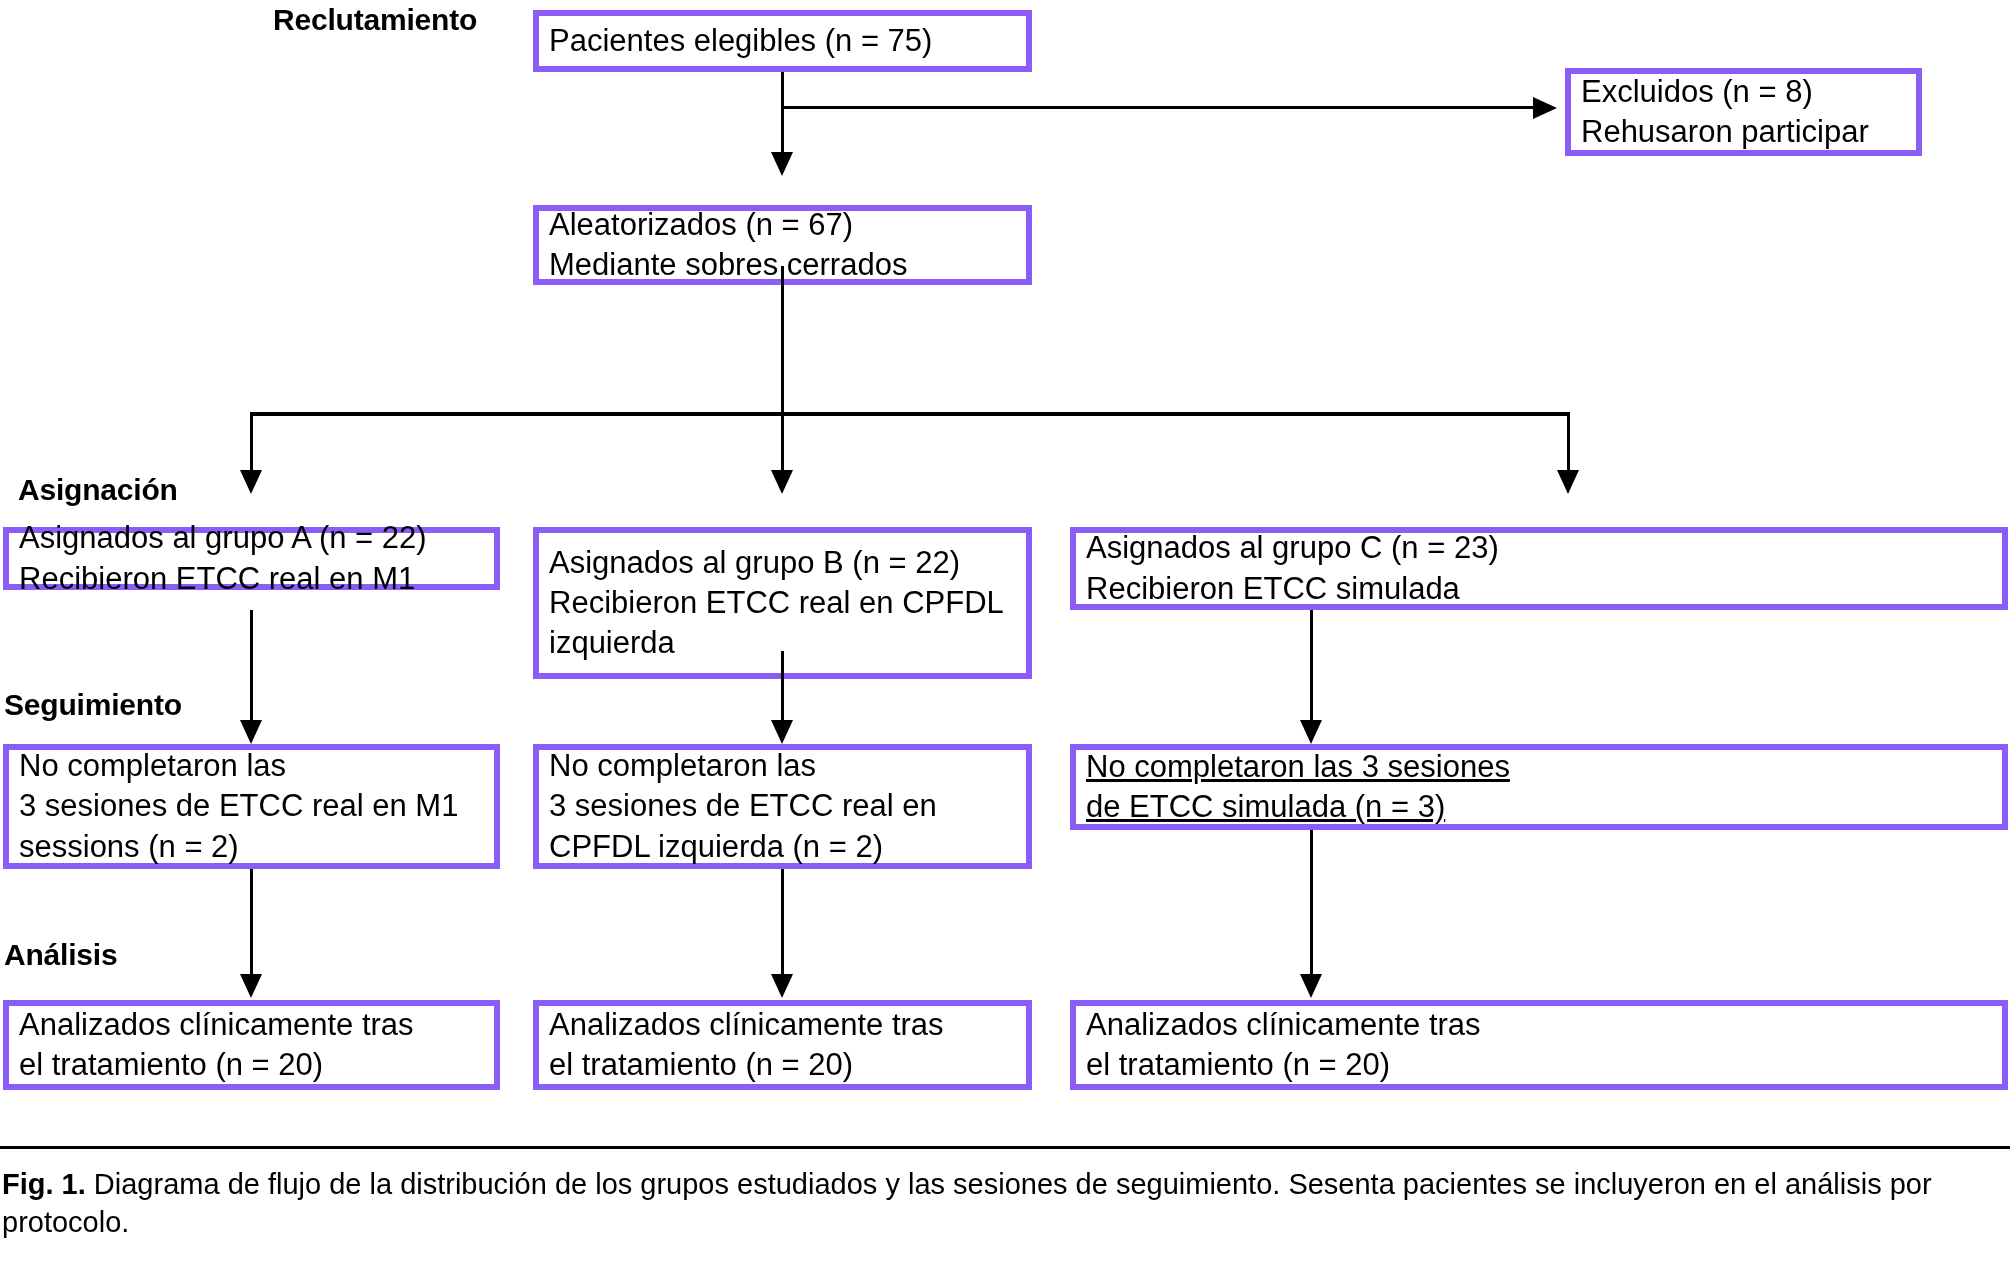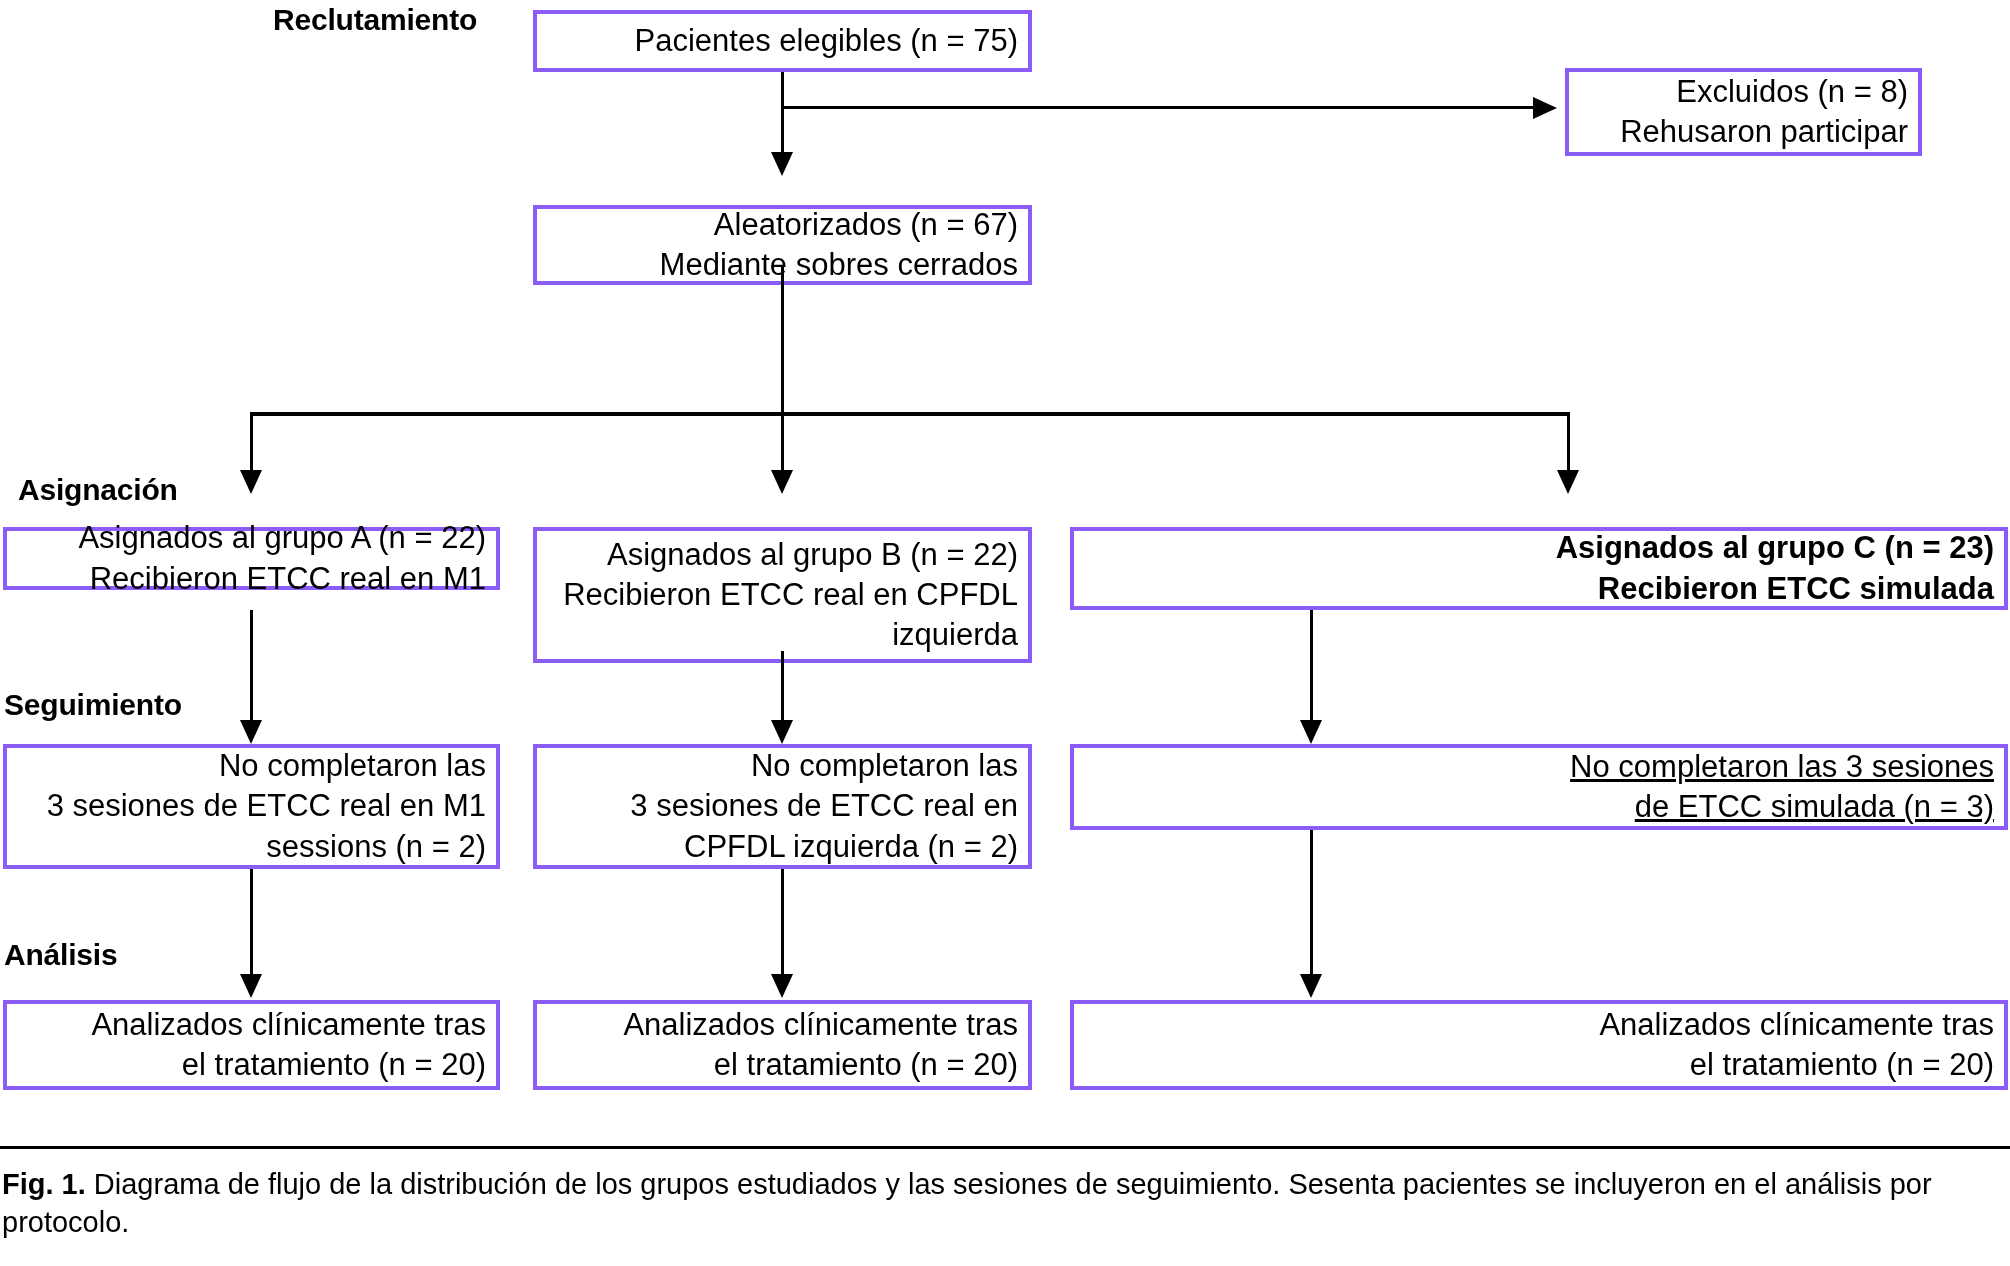--- a/index.html
+++ b/index.html
@@ -27,25 +27,25 @@
     font-size: 30px;
     line-height: 1;
     white-space: nowrap;
     letter-spacing: -0.2px;
   }
 
   
   .node {
     position: absolute;
     box-sizing: border-box;
-    border: 4px solid #8b5cf6;
+    border: 6px solid #8b5cf6;
     background: #ffffff;
     display: flex;
     flex-direction: column;
-    align-items: flex-end;
+    align-items: flex-start;
     justify-content: center;
     text-align: center;
     font-size: 31px;
     line-height: 1.30;
     padding: 4px 10px;
   }
   .node .line {
     display: block;
     white-space: nowrap;
   }
@@ -142,27 +142,27 @@
   <div class="arrow-down" style="left:771px; top:470px;"></div>
 
   <div class="vline" style="left:1567px; top:412px; height:78px;"></div>
   <div class="arrow-down" style="left:1557px; top:470px;"></div>
 
   <div class="node" style="left:3px; top:527px; width:497px; height:63px;">
     <span class="line">Asignados al grupo A (n = 22)</span>
     <span class="line">Recibieron ETCC real en M1</span>
   </div>
 
-  <div class="node" style="left:533px; top:527px; width:499px; height:136px;">
+  <div class="node" style="left:533px; top:527px; width:499px; height:152px;">
     <span class="line">Asignados al grupo B (n = 22)</span>
     <span class="line">Recibieron ETCC real en CPFDL</span>
     <span class="line">izquierda</span>
   </div>
 
-  <div class="node" style="left:1070px; top:527px; width:938px; height:83px;font-weight:bold;">
+  <div class="node" style="left:1070px; top:527px; width:938px; height:83px;">
     <span class="line">Asignados al grupo C (n = 23)</span>
     <span class="line">Recibieron ETCC simulada</span>
   </div>
 
   <div class="vline" style="left:250px; top:610px; height:130px;"></div>
   <div class="arrow-down" style="left:240px; top:720px;"></div>
 
   <div class="vline" style="left:781px; top:651px; height:89px;"></div>
   <div class="arrow-down" style="left:771px; top:720px;"></div>
 

